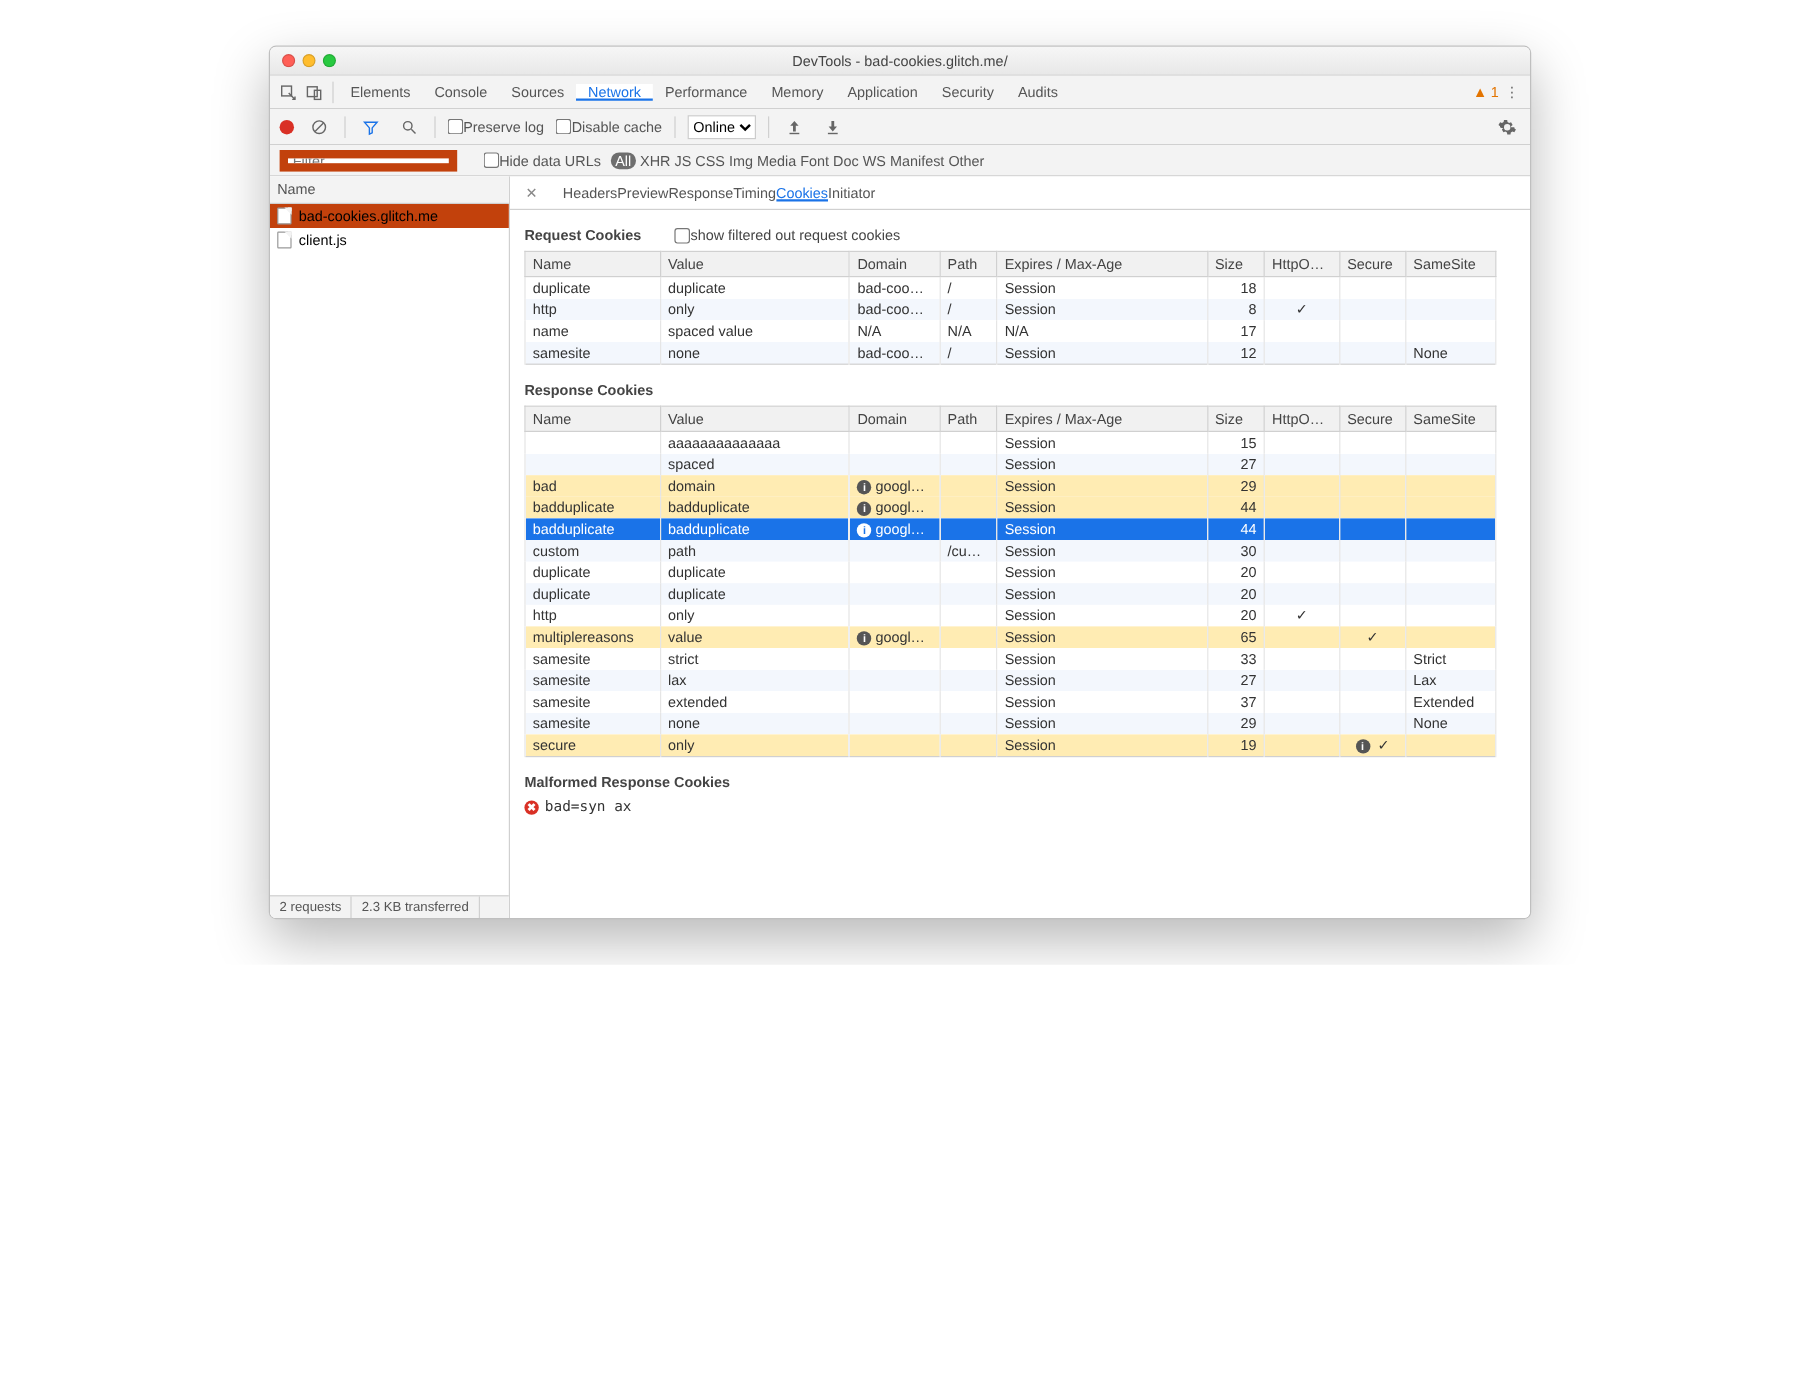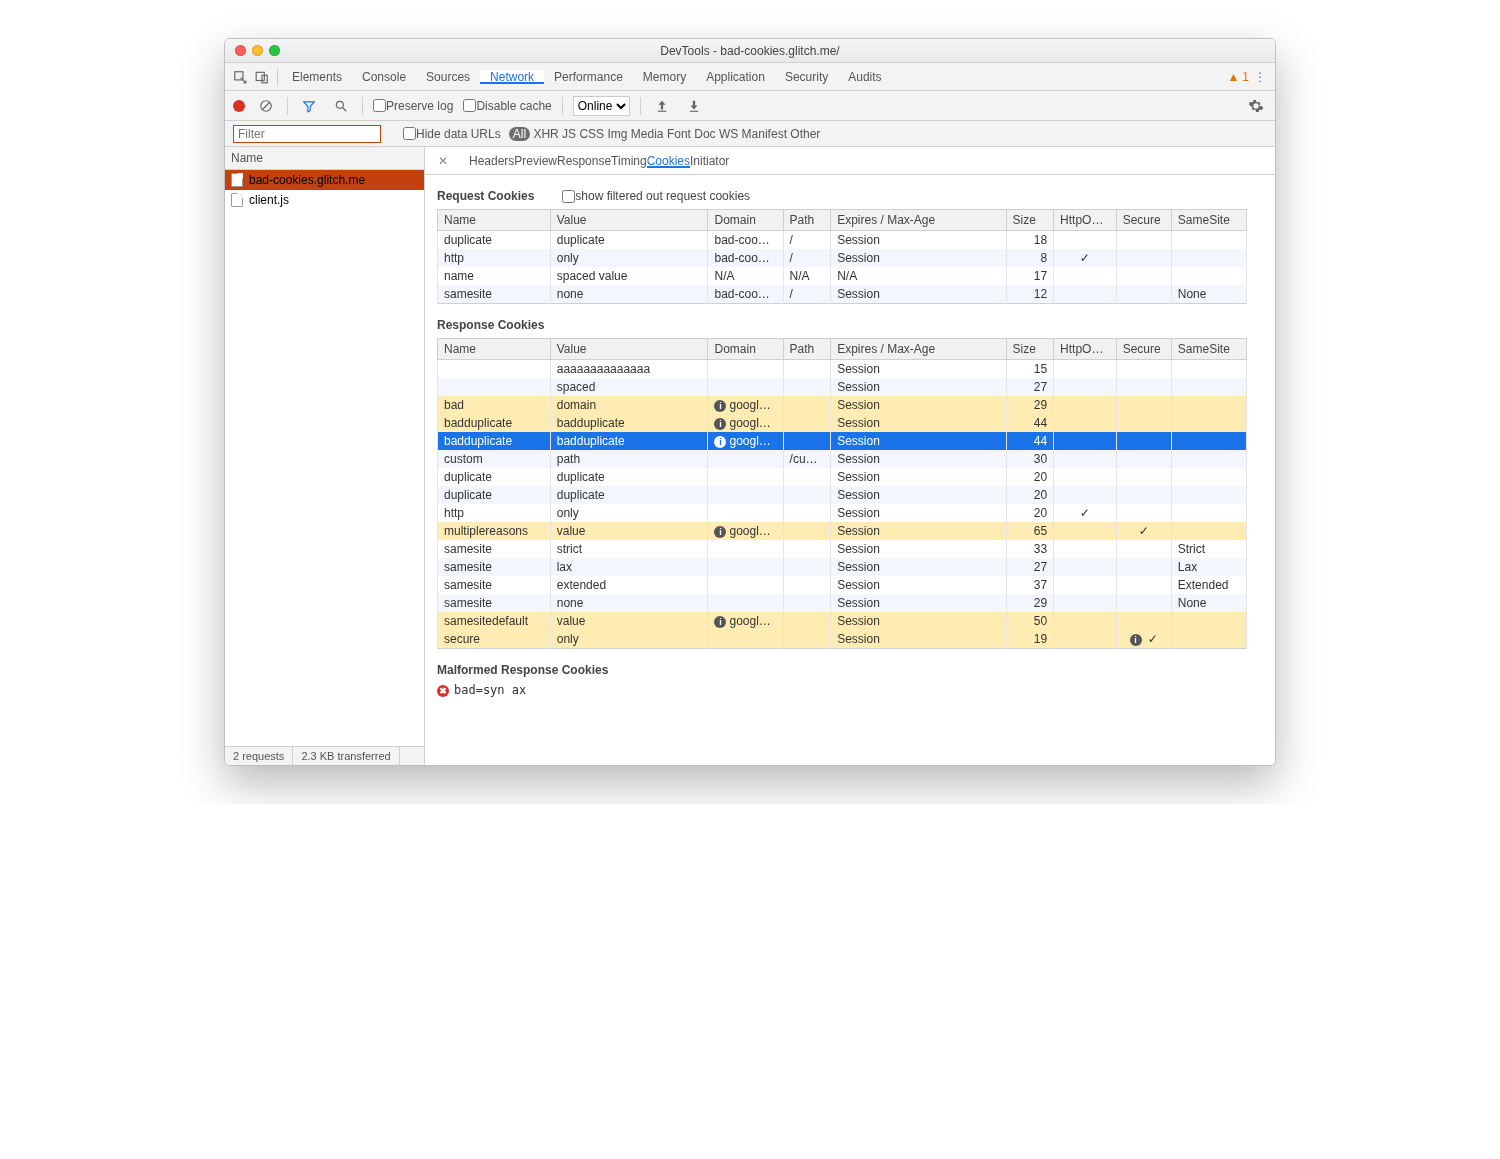--- a/index.html
+++ b/index.html
@@ -17,21 +17,21 @@
   .icon-btn { width:22px; text-align:center; color:#666; cursor:pointer; }
   .icon-btn svg { vertical-align:middle; }
   .toolbar { display:flex; align-items:center; gap:10px; height:30px; border-bottom:1px solid #d0d0d0; padding:0 8px; background:#f3f3f3; color:#555;}
   .toolbar .rec { width:12px;height:12px;border-radius:50%;background:#d93025;}
   .toolbar .sep { width:1px; height:18px; background:#d0d0d0; }
   .toolbar .funnel { color:#1a73e8; }
   .toolbar select{ font-size:12px; border:1px solid #ccc; background:#fff; height:20px;}
   .chk { display:flex; align-items:center; gap:0; }
   .chk input { width:13px;height:13px; }
   .filterbar { display:flex; align-items:center; gap:8px; height:26px; border-bottom:1px solid #d0d0d0; padding:0 8px; background:#f3f3f3; color:#555;}
-  .filterbar input[type=text]{ border:1px solid #c2410c; background:#fff; height:18px; width:148px; padding:0 4px; font-size:12px; color:#888;}
+  .filterbar input[type=text]{ border:7px solid #c2410c; background:#fff; height:18px; width:148px; padding:0 4px; font-size:12px; color:#888;}
   .pill { padding:0 4px; border-radius:8px; cursor:pointer;}
   .pill.active { background:#6e6e6e; color:#fff;}
   .ftype { cursor:pointer; }
   .content { display:flex; height:618px; }
   .sidebar { width:200px; border-right:1px solid #d0d0d0; display:flex; flex-direction:column; background:#fff; }
   .sidebar .hdr { background:#f3f3f3; border-bottom:1px solid #d0d0d0; padding:4px 6px; color:#555; font-weight:400;}
   .req-row { display:flex; align-items:center; gap:6px; padding:3px 6px; cursor:pointer; }
   .req-row.selected { background:#c2410c;}
   .file-ic { width:12px; height:14px; border:1px solid #999; border-radius:1px; background:#fff; position:relative;}
   .file-ic::after{content:"";position:absolute;top:-1px;right:-1px;border:3px solid transparent;border-top-color:#f3f3f3;border-right-color:#f3f3f3;}
@@ -439,31 +439,20 @@
                 <td>none</td>
                 <td></td>
                 <td></td>
                 <td>Session</td>
                 <td class="num">29</td>
                 <td class="ctr"></td>
                 <td class="ctr"></td>
                 <td>None</td>
               </tr>
               <tr class="warn">
-                <td>samesitedefault</td>
-                <td>value</td>
-                <td><span class="info-ic">i</span>googl…</td>
-                <td></td>
-                <td>Session</td>
-                <td class="num">50</td>
-                <td class="ctr"></td>
-                <td class="ctr"></td>
-                <td></td>
-              </tr>
-              <tr class="warn">
                 <td>secure</td>
                 <td>only</td>
                 <td></td>
                 <td></td>
                 <td>Session</td>
                 <td class="num">19</td>
                 <td class="ctr"></td>
                 <td class="ctr"><span class="info-ic">i</span> ✓</td>
                 <td></td>
               </tr>

